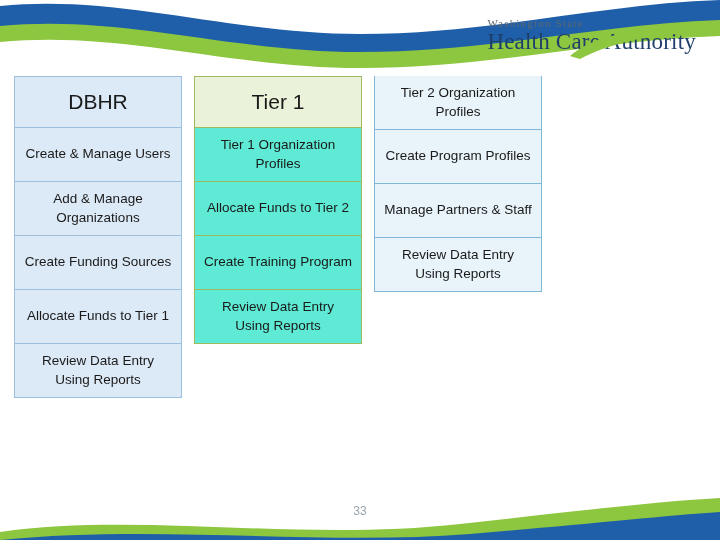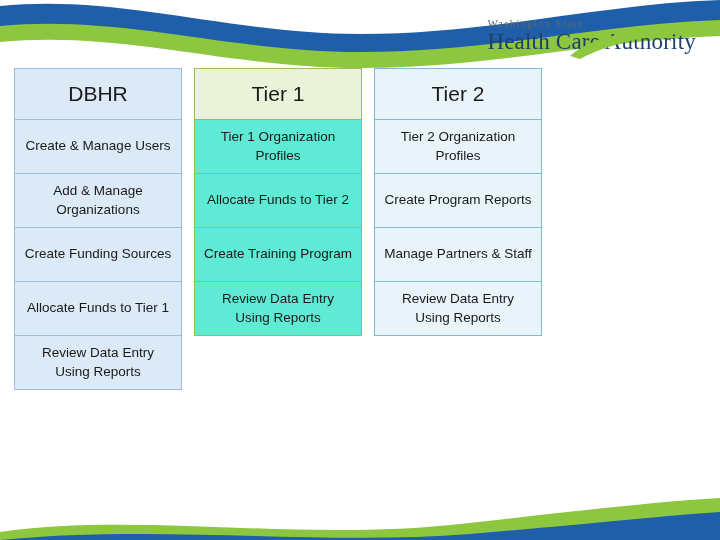--- a/index.html
+++ b/index.html
@@ -67,21 +67,21 @@
     right: 0;
     top: 8px;
     width: 130px;
     height: 34px;
   }
 
   
   .matrix {
     position: absolute;
     left: 8px;
-    top: 68px;
+    top: 76px;
     width: 704px;
   }
 
   .col-wrap {
     display: flex;
     align-items: flex-start;
   }
 
   .col {
     display: flex;
@@ -191,30 +191,30 @@
         <div class="head-cell head-t1">Tier 1</div>
         <div class="cell cell-t1">Tier 1 Organization Profiles</div>
         <div class="cell cell-t1">Allocate Funds to Tier 2</div>
         <div class="cell cell-t1">Create Training Program</div>
         <div class="cell cell-t1">Review Data Entry Using Reports</div>
         <div class="cell-empty"></div>
         <div class="cell-empty"></div>
       </div>
 
       <div class="col col-t2">
-        <div class="head-cell head-t2">Tier 2</div>
         <div class="cell cell-t2">Tier 2 Organization Profiles</div>
-        <div class="cell cell-t2">Create Program Reports</div>
+        <div class="cell cell-t2">Create Program Profiles</div>
         <div class="cell cell-t2">Manage Partners &amp; Staff</div>
         <div class="cell cell-t2">Review Data Entry Using Reports</div>
         <div class="cell-empty"></div>
       </div>
 
     </div>
   </div>
 
+  <div class="page-number">33</div>
 
   <svg class="footer-art" viewBox="0 0 720 56" preserveAspectRatio="none">
     <path d="M0,48 C140,28 300,58 460,40 C560,29 650,18 720,14 L720,56 L0,56 Z" fill="#8dc63f"></path>
     <path d="M0,56 C160,40 320,62 470,50 C580,41 660,32 720,28 L720,56 Z" fill="#1f5fa9"></path>
   </svg>
 
 </div>
 
 </body></html>

